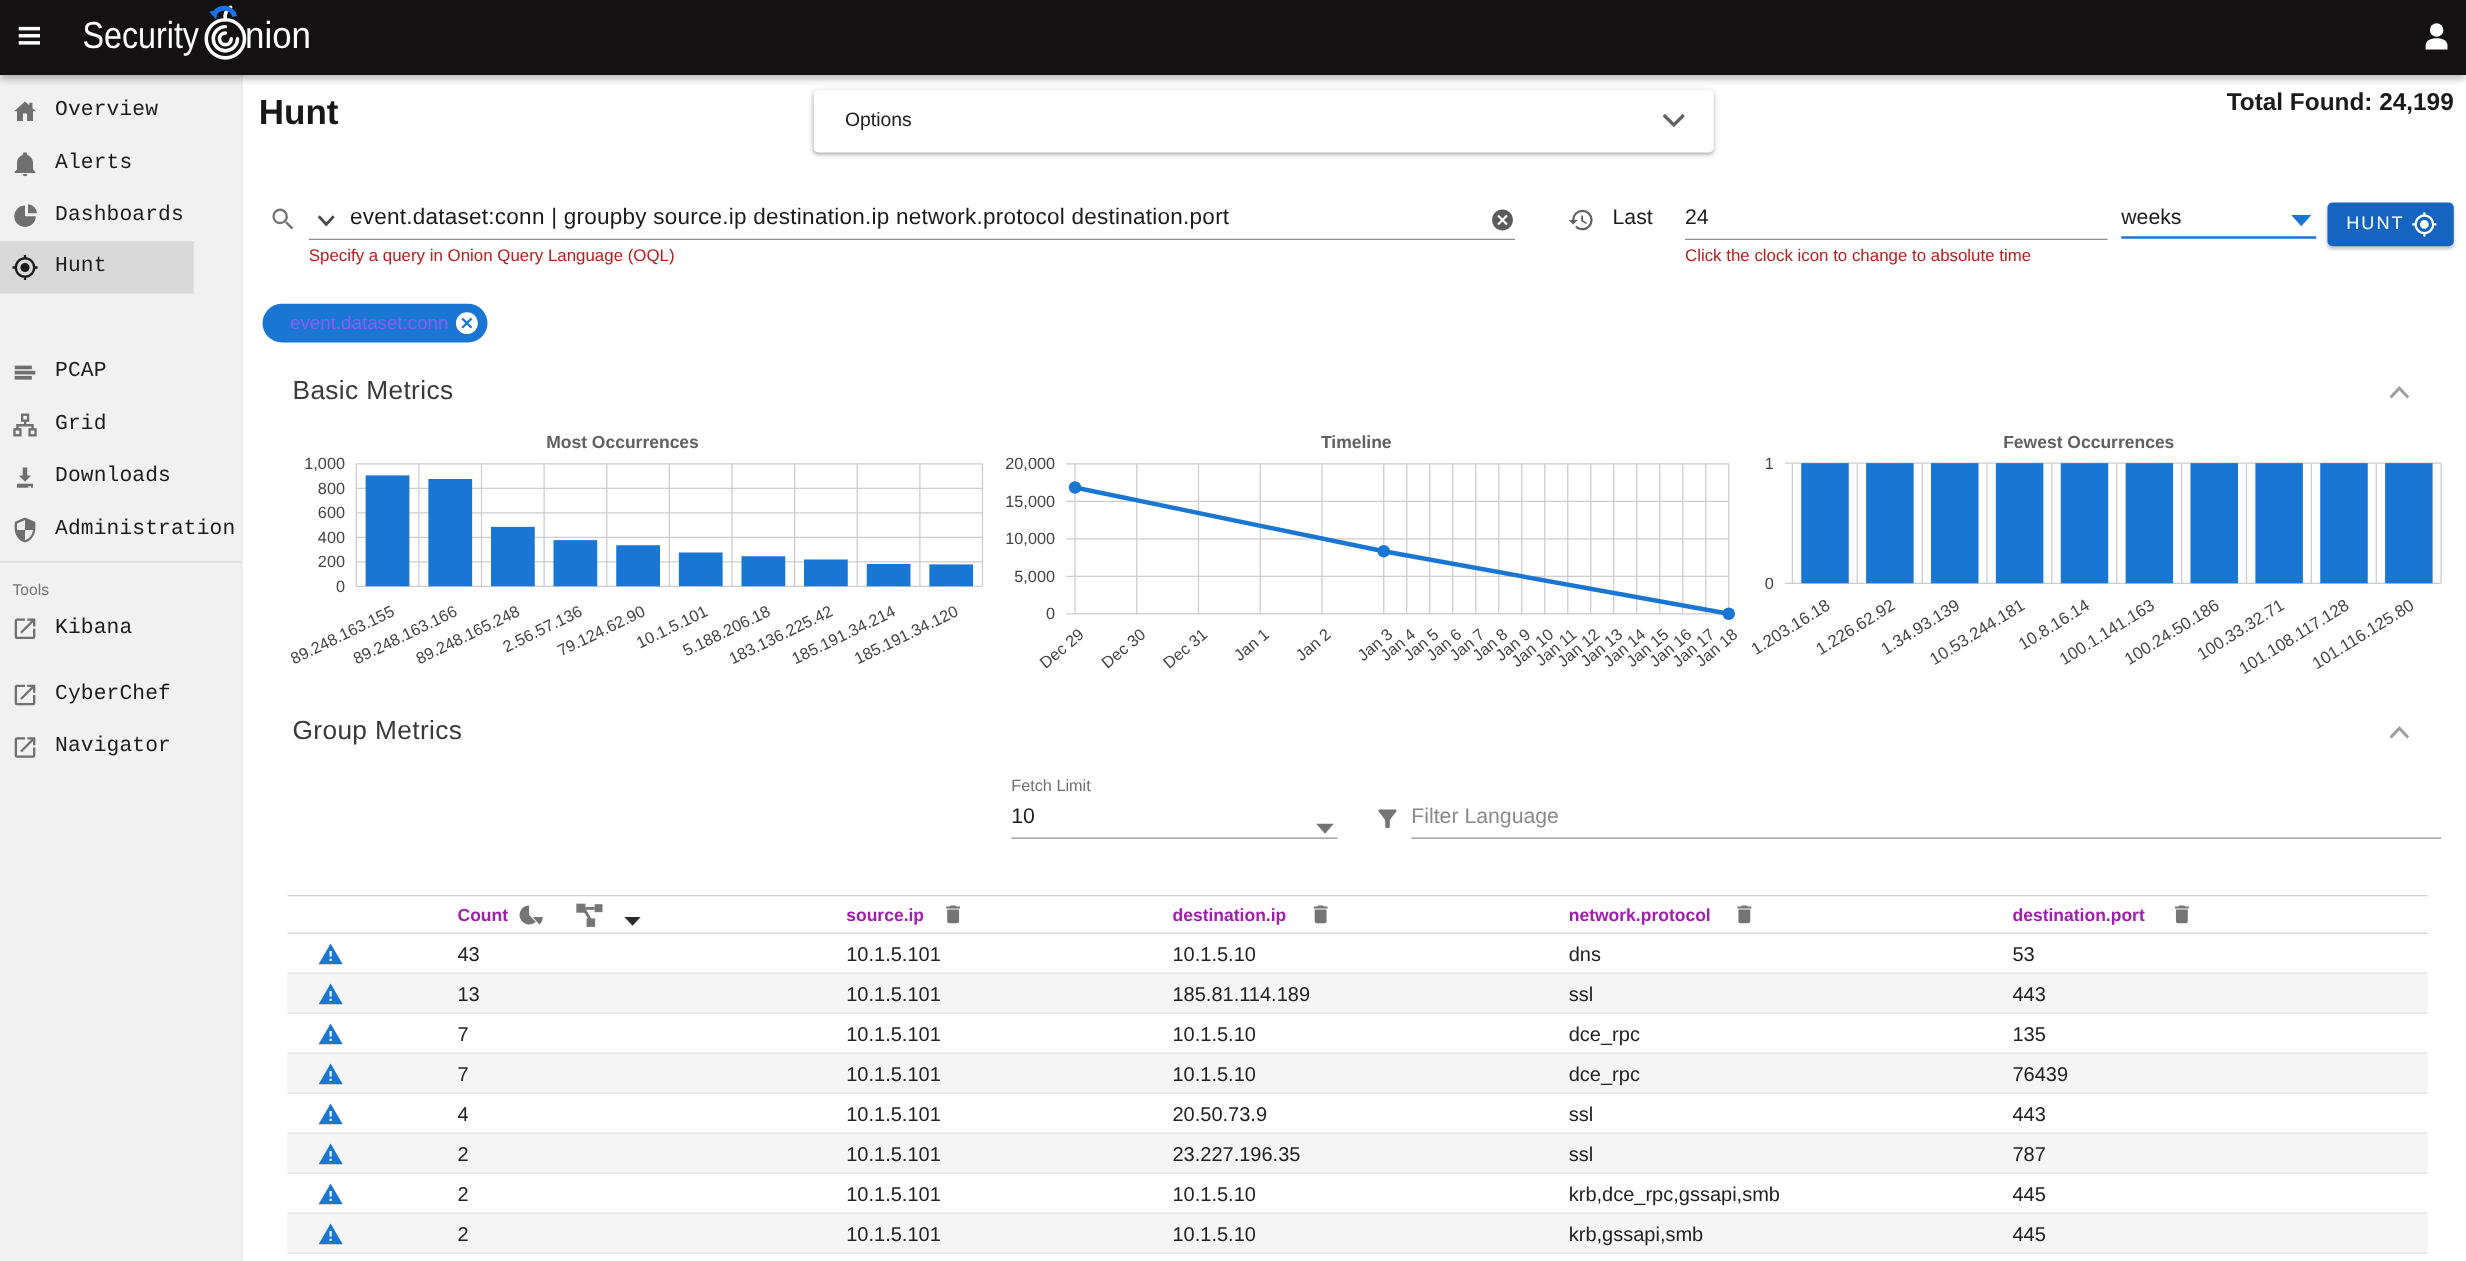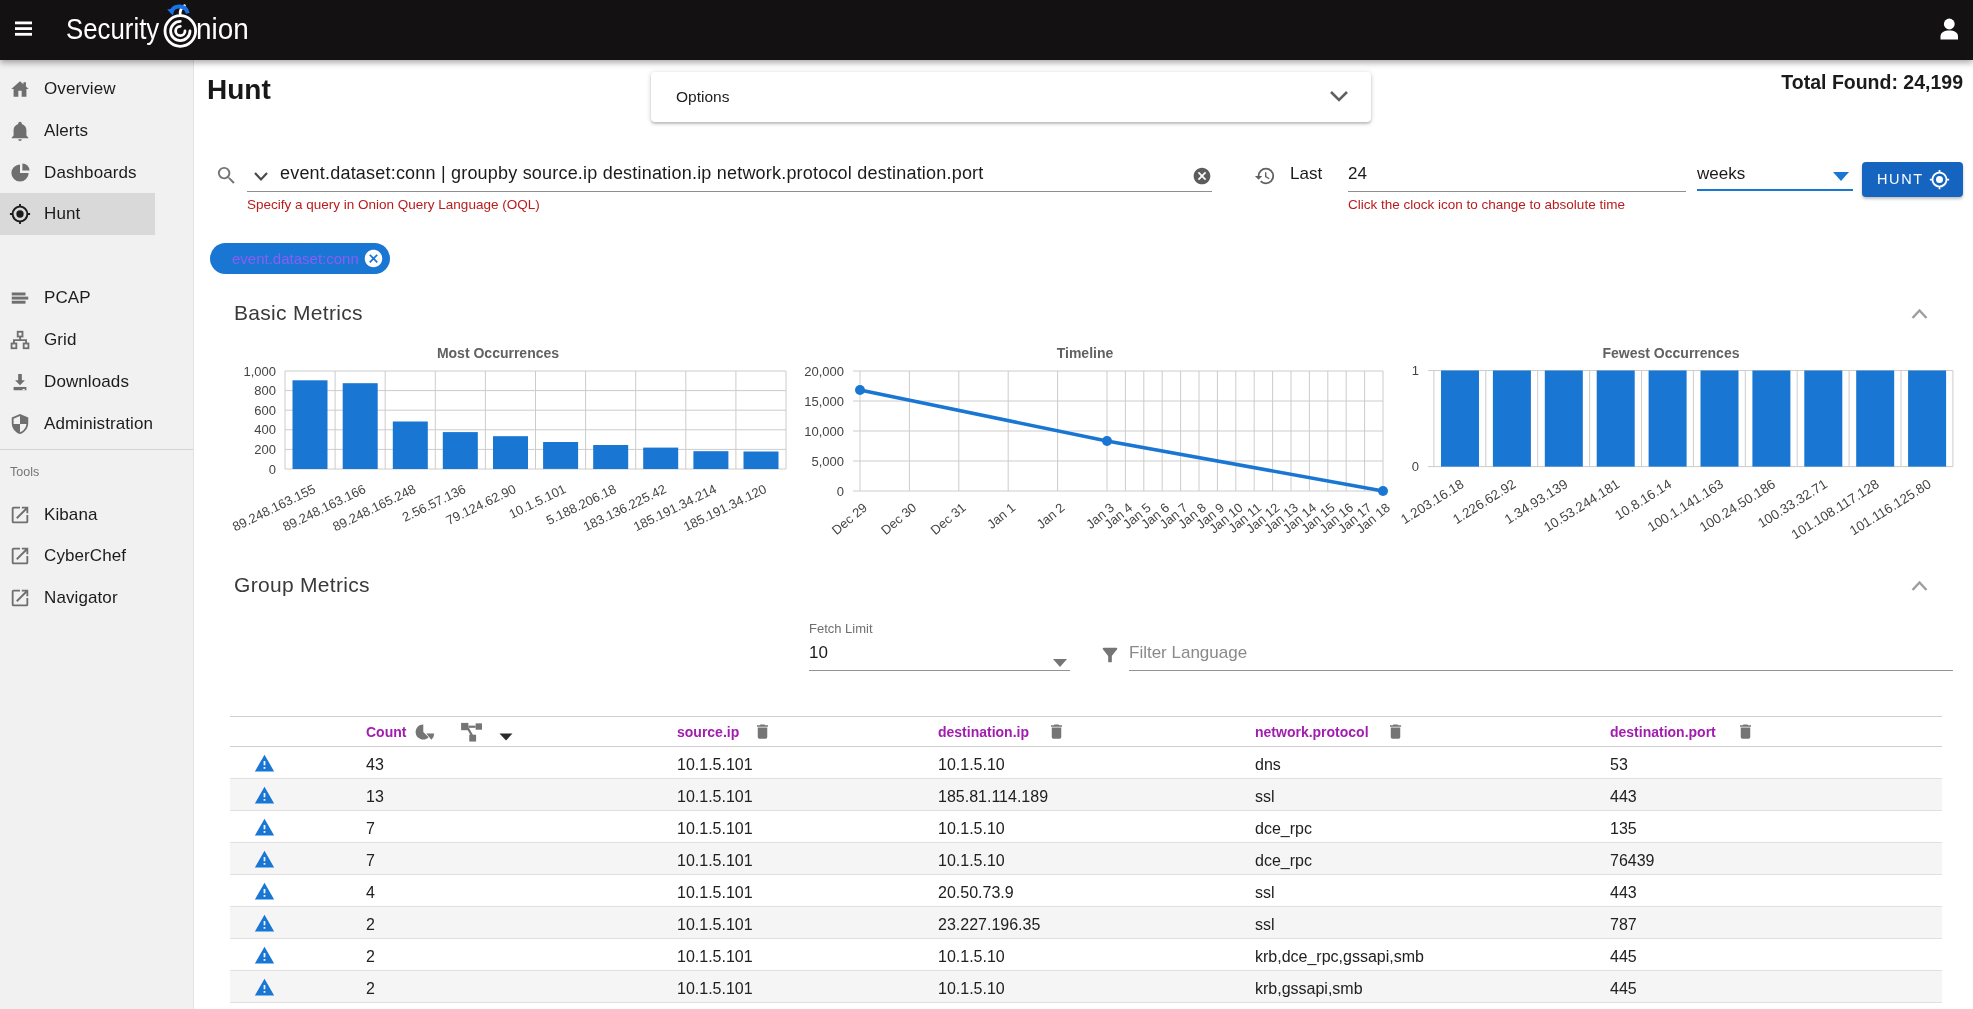--- a/index.html
+++ b/index.html
@@ -1,21 +1,21 @@
 <!DOCTYPE html>
 <html><head><meta charset="utf-8">
 <style>
 *{margin:0;padding:0;box-sizing:border-box}
 html,body{width:1973px;height:1009px;overflow:hidden;background:#fff;
  font-family:"Liberation Sans",sans-serif;}
 .abs{position:absolute}
 .appbar{position:absolute;left:0;top:0;width:1973px;height:60px;background:#131111;
  box-shadow:0 3px 6px rgba(0,0,0,.32);z-index:10}
 .sidebar{position:absolute;left:0;top:60px;width:193px;height:949px;background:#f1f1f1;}
-.mitem{position:absolute;left:0;width:155px;height:42px;}
+.mitem{position:absolute;left:0;width:155px;height:42px;font-family:Liberation Mono, monospace;}
 .mitem .ic{position:absolute;left:9px;top:10px;width:22px;height:22px}
 .mitem .lb{position:absolute;left:44px;top:0;line-height:42px;font-size:17px;color:#1c1c1c;letter-spacing:.1px}
 .sel{background:#d9d9d9}
 .gridline{stroke:#cccccc;stroke-width:1}
 .axlab{font-size:13px;fill:#444444}
 .ctitle{font-size:14px;font-weight:bold;fill:#616161}
 .helper{position:absolute;font-size:13.5px;color:#b91c1c}
 .uline{position:absolute;height:1px;background:#8f8f8f}
 .thead{position:absolute;font-size:14px;font-weight:bold;color:#a21caf}
 .td{position:absolute;font-size:16px;color:#212121}
@@ -100,21 +100,21 @@
       <div class="lb">Downloads</div>
     </div>
     <div class="mitem" style="top:342.5px">
       <svg class="ic" viewBox="0 0 24 24">
         <path fill="#6f6f6f" d="M12,1L3,5V11C3,16.55 6.84,21.74 12,23C17.16,21.74 21,16.55 21,11V5L12,1M12,7V11.99H19C18.47,16.11 15.72,19.78 12,20.93V12H5V6.3L12,3.19V7Z"></path>
       </svg>
       <div class="lb">Administration</div>
     </div>
     <div class="abs" style="left:0;top:389px;width:193px;height:1px;background:#d4d4d4"></div>
     <div class="abs" style="left:10px;top:405px;font-size:12.5px;color:#757575">Tools</div>
-    <div class="mitem" style="top:434px">
+    <div class="mitem" style="top:422px">
       <svg class="ic" viewBox="0 0 24 24">
         <path fill="#6f6f6f" d="M14,3V5H17.59L7.76,14.83L9.17,16.24L19,6.41V10H21V3M19,19H5V5H12V3H5C3.89,3 3,3.89 3,5V19A2,2 0 0,0 5,21H19A2,2 0 0,0 21,19V12H19V19Z"></path>
       </svg>
       <div class="lb">Kibana</div>
     </div>
     <div class="mitem" style="top:474.5px">
       <svg class="ic" viewBox="0 0 24 24">
         <path fill="#6f6f6f" d="M14,3V5H17.59L7.76,14.83L9.17,16.24L19,6.41V10H21V3M19,19H5V5H12V3H5C3.89,3 3,3.89 3,5V19A2,2 0 0,0 5,21H19A2,2 0 0,0 21,19V12H19V19Z"></path>
       </svg>
       <div class="lb">CyberChef</div>

